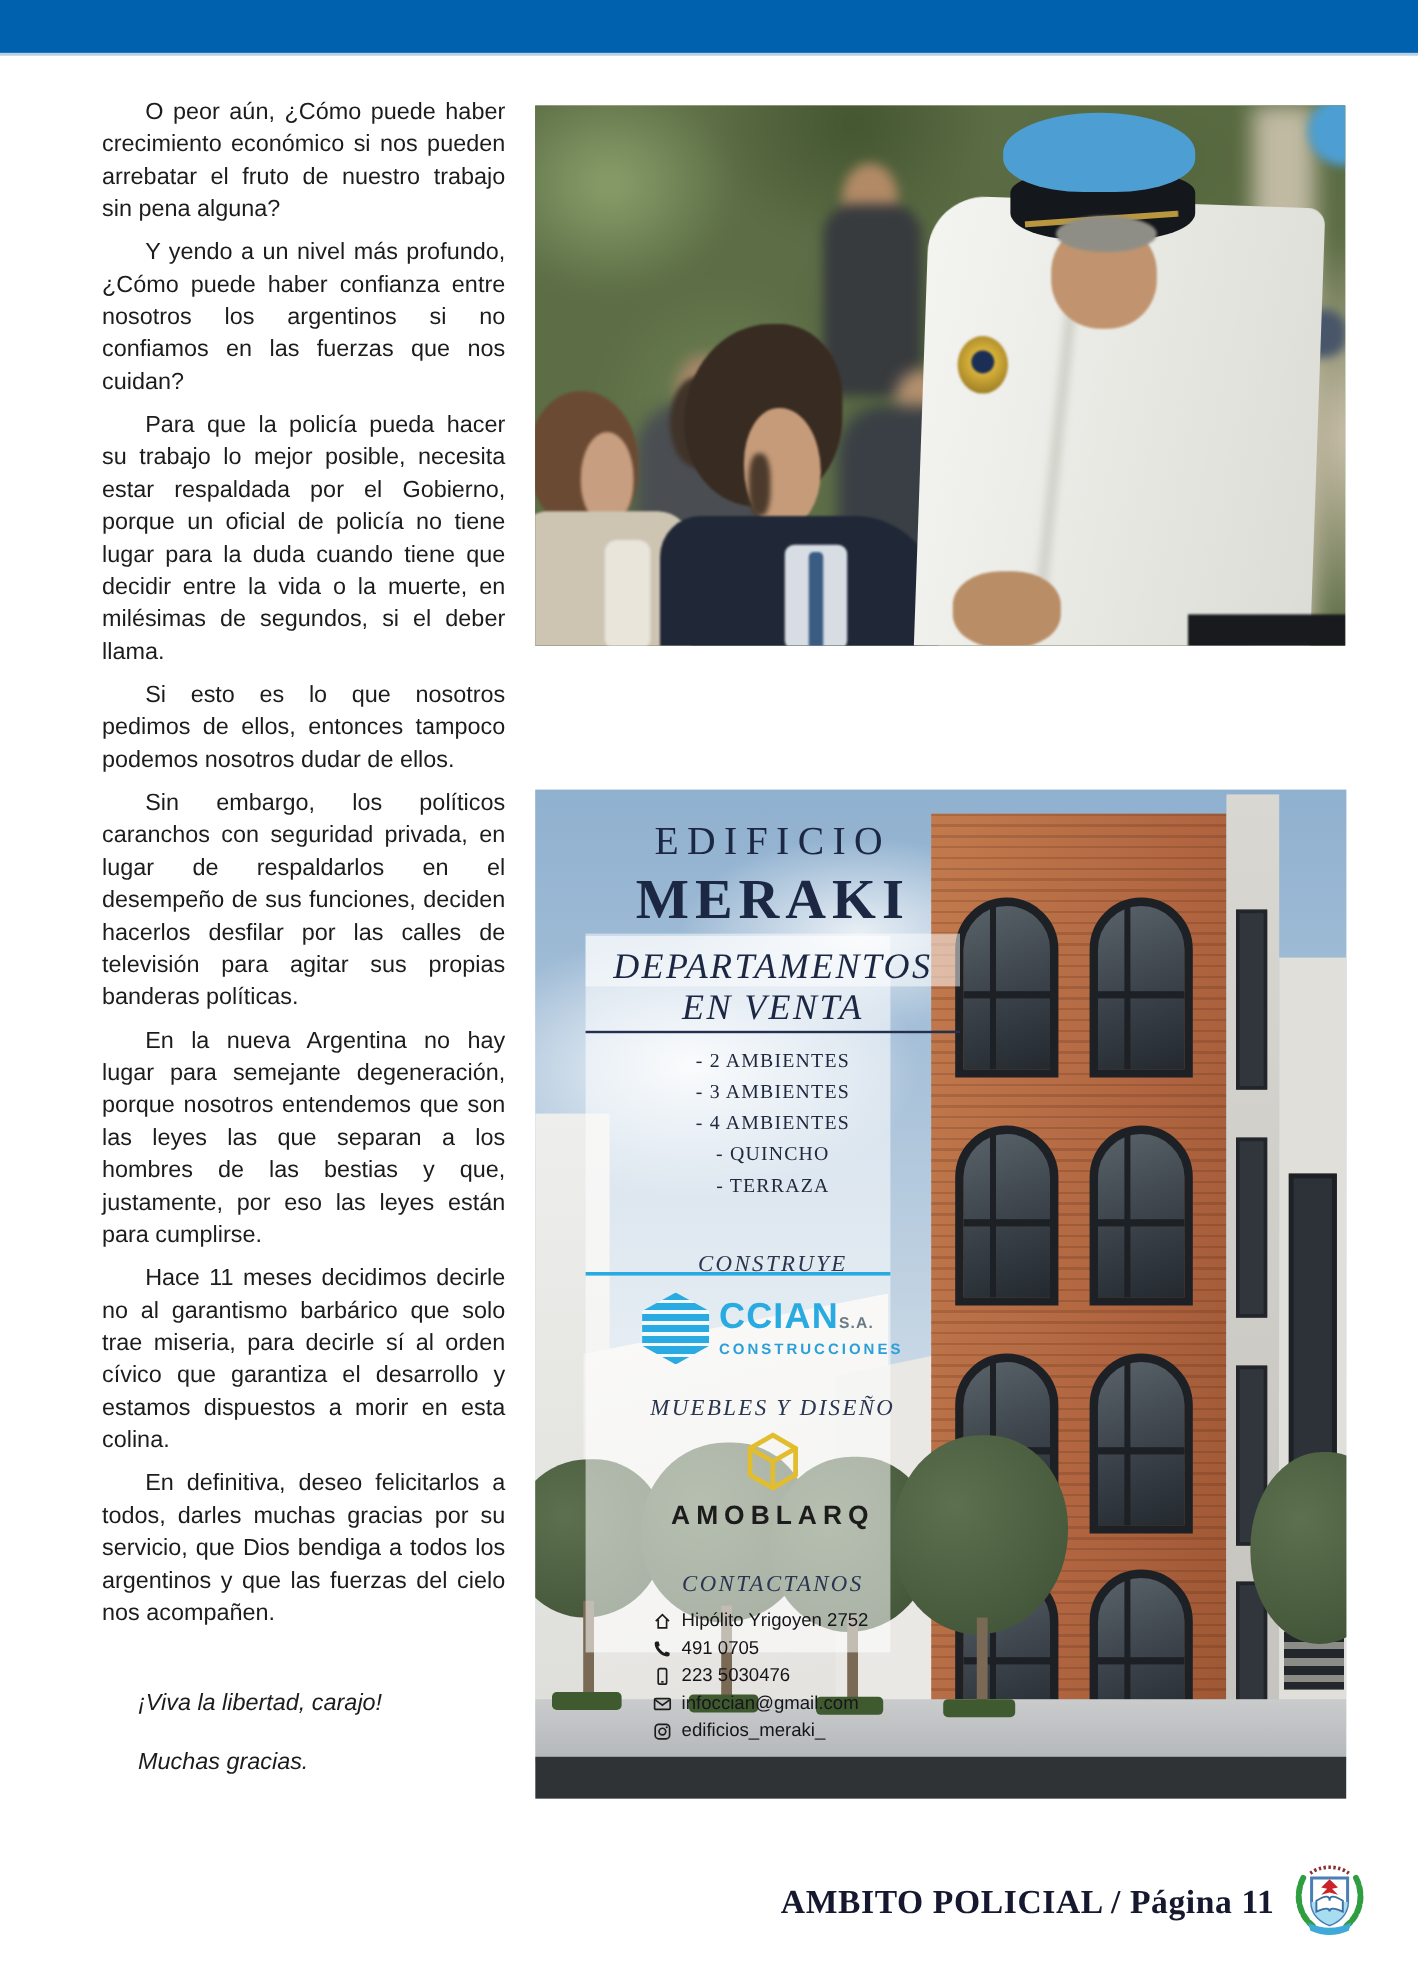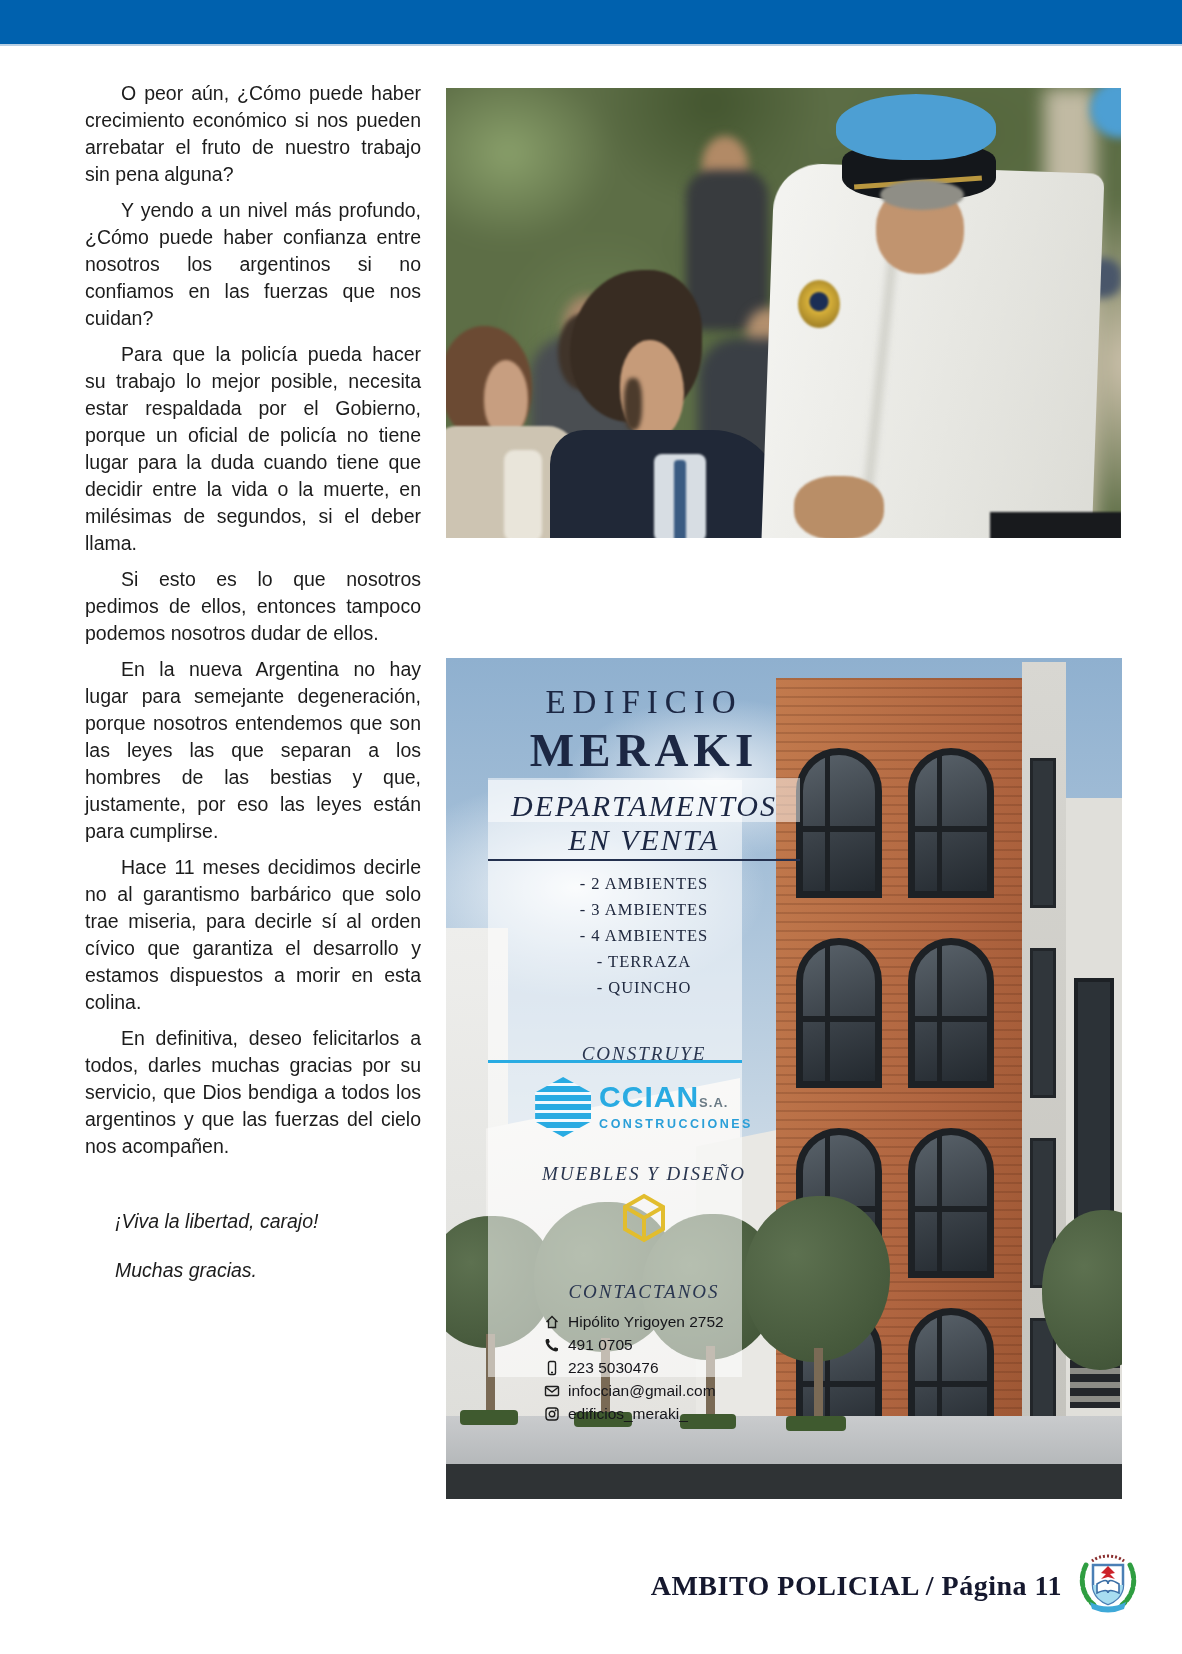--- a/index.html
+++ b/index.html
@@ -133,20 +133,21 @@
 <body>
 
 <div class="page">
   <div class="topbar"></div>
 
   <div class="article">
     <p>O peor aún, ¿Cómo puede haber crecimiento económico si nos pueden arrebatar el fruto de nuestro trabajo sin pena alguna?</p>
     <p>Y yendo a un nivel más profundo, ¿Cómo puede haber confianza entre nosotros los argentinos si no confiamos en las fuerzas que nos cuidan?</p>
     <p>Para que la policía pueda hacer su trabajo lo mejor posible, necesita estar respaldada por el Gobierno, porque un oficial de policía no tiene lugar para la duda cuando tiene que decidir entre la vida o la muerte, en milésimas de segundos, si el deber llama.</p>
     <p>Si esto es lo que nosotros pedimos de ellos, entonces tampoco podemos nosotros dudar de ellos.</p>
+    <p>Sin embargo, los políticos caranchos con seguridad privada, en lugar de respaldarlos en el desempeño de sus funciones, deciden hacerlos desfilar por las calles de televisión para agitar sus propias banderas políticas.</p>
     <p>En la nueva Argentina no hay lugar para semejante degeneración, porque nosotros entendemos que son las leyes las que separan a los hombres de las bestias y que, justamente, por eso las leyes están para cumplirse.</p>
     <p>Hace 11 meses decidimos decirle no al garantismo barbárico que solo trae miseria, para decirle sí al orden cívico que garantiza el desarrollo y estamos dispuestos a morir en esta colina.</p>
     <p>En definitiva, deseo felicitarlos a todos, darles muchas gracias por su servicio, que Dios bendiga a todos los argentinos y que las fuerzas del cielo nos acompañen.</p>
     <p class="closing">¡Viva la libertad, carajo!</p>
     <p class="closing2">Muchas gracias.</p>
   </div>
 
   <div class="photo">
     <div class="ph-bg"></div>
     <div class="ph-pillar"></div>
@@ -230,38 +231,39 @@
     <div class="blue-line"></div>
 
     <div class="ad-content">
       <div class="ad-title1">EDIFICIO</div>
       <div class="ad-title2">MERAKI</div>
       <div><span class="ad-heading">DEPARTAMENTOS EN VENTA</span></div>
       <div class="ad-list">
         <div>- 2 AMBIENTES</div>
         <div>- 3 AMBIENTES</div>
         <div>- 4 AMBIENTES</div>
+        <div>- QUINCHO</div>
         <div>- TERRAZA</div>
-        <div>- QUINCHO</div>
       </div>
       <div class="lbl-it construye">CONSTRUYE</div>
       <div class="ccian-row">
         <div class="ccian-hex"></div>
         <div class="ccian-txt">
           <div class="ccian-name"><span>CCIAN</span><span class="ccian-sa">S.A.</span></div>
           <div class="ccian-sub">CONSTRUCCIONES</div>
         </div>
       </div>
       <div class="lbl-it muebles">MUEBLES Y DISEÑO</div>
       <div class="amo-logo">
         <svg width="46" height="50" viewBox="0 0 46 50">
           <path d="M23 3 L42 14 L42 36 L23 47 L4 36 L4 14 Z" fill="none" stroke="#e2bd2e" stroke-width="4"></path>
           <path d="M4 14 L23 25 L42 14 M23 25 L23 47" fill="none" stroke="#e2bd2e" stroke-width="4"></path>
         </svg>
       </div>
+      <div class="amo-name">AMOBLARQ</div>
       <div class="lbl-it contactanos">CONTACTANOS</div>
       <div class="contacts">
         <div class="contact-row">
           <svg width="16" height="16" viewBox="0 0 16 16" fill="none" stroke="#1d1d1d" stroke-width="1.4">
               <path d="M2.5 8 L8 2.5 L13.5 8 M4.5 6.5 V13.5 H11.5 V6.5"></path>
             </svg>
           <span>Hipólito Yrigoyen 2752</span>
         </div>
         <div class="contact-row">
           <svg width="16" height="16" viewBox="0 0 16 16">

